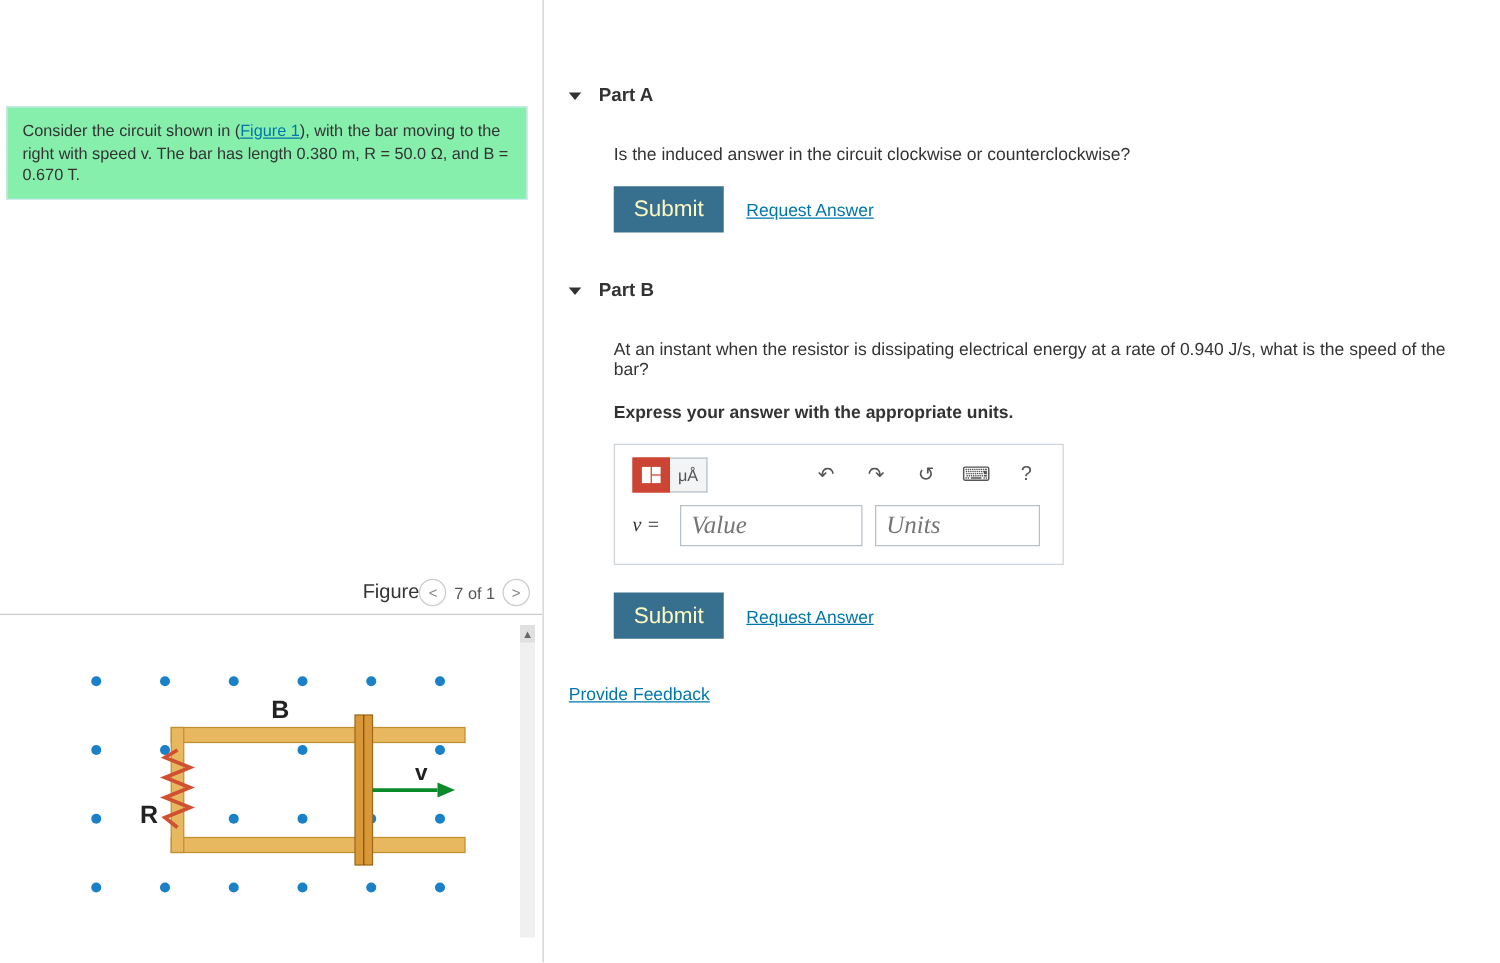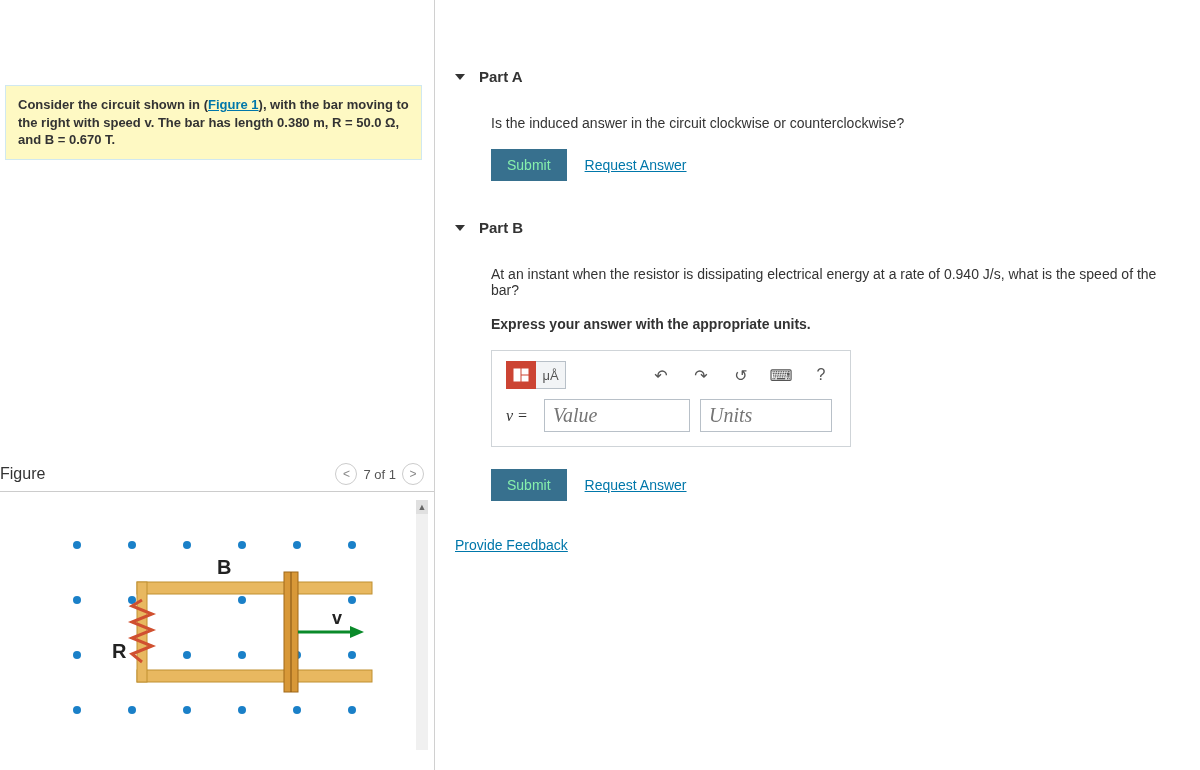--- a/index.html
+++ b/index.html
@@ -16,39 +16,38 @@
     width: 435px;
     padding: 0;
     position: relative;
     border-right: 1px solid #d0d0d0;
   }
   .right {
     flex: 1;
     padding: 0 20px;
   }
   .problem-box {
-    background: #fef9c3;
+    background: #86efac;
     border: 1px solid #d0e8f0;
     padding: 10px 12px;
     margin: 85px 12px 0 5px;
     font-size: 13px;
     line-height: 1.35;
-    font-weight: bold;
   }
   .problem-box a { color: #0077aa; text-decoration: underline; }
   .figure-section {
     position: absolute;
     bottom: 20px;
     left: 0;
     right: 0;
   }
   .figure-header {
     display: flex;
     align-items: center;
-    justify-content: space-between;
+    justify-content: flex-end;
     padding: 6px 10px 6px 0;
     font-size: 16px;
   }
   .figure-header .title { font-weight: normal; }
   .pager {
     display: flex;
     align-items: center;
     gap: 6px;
     font-size: 13px;
     color: #555;
@@ -115,24 +114,24 @@
     font-size: 14px;
   }
   .radio-row input { width: 14px; height: 14px; }
 
   .submit-row {
     display: flex; align-items: center; gap: 18px;
     margin-bottom: 10px;
   }
   .submit-btn {
     background: #37708e;
-    color: #86efac;
+    color: #fef9c3;
     border: none;
     padding: 8px 16px;
-    font-size: 14px;
+    font-size: 18px;
     cursor: pointer;
   }
   .req-link { color: #0077aa; text-decoration: underline; font-size: 14px; cursor: pointer; }
 
   .answer-box {
     border: 1px solid #cfd4d8;
     width: 360px;
     padding: 10px 14px 14px 14px;
     margin-bottom: 22px;
   }

